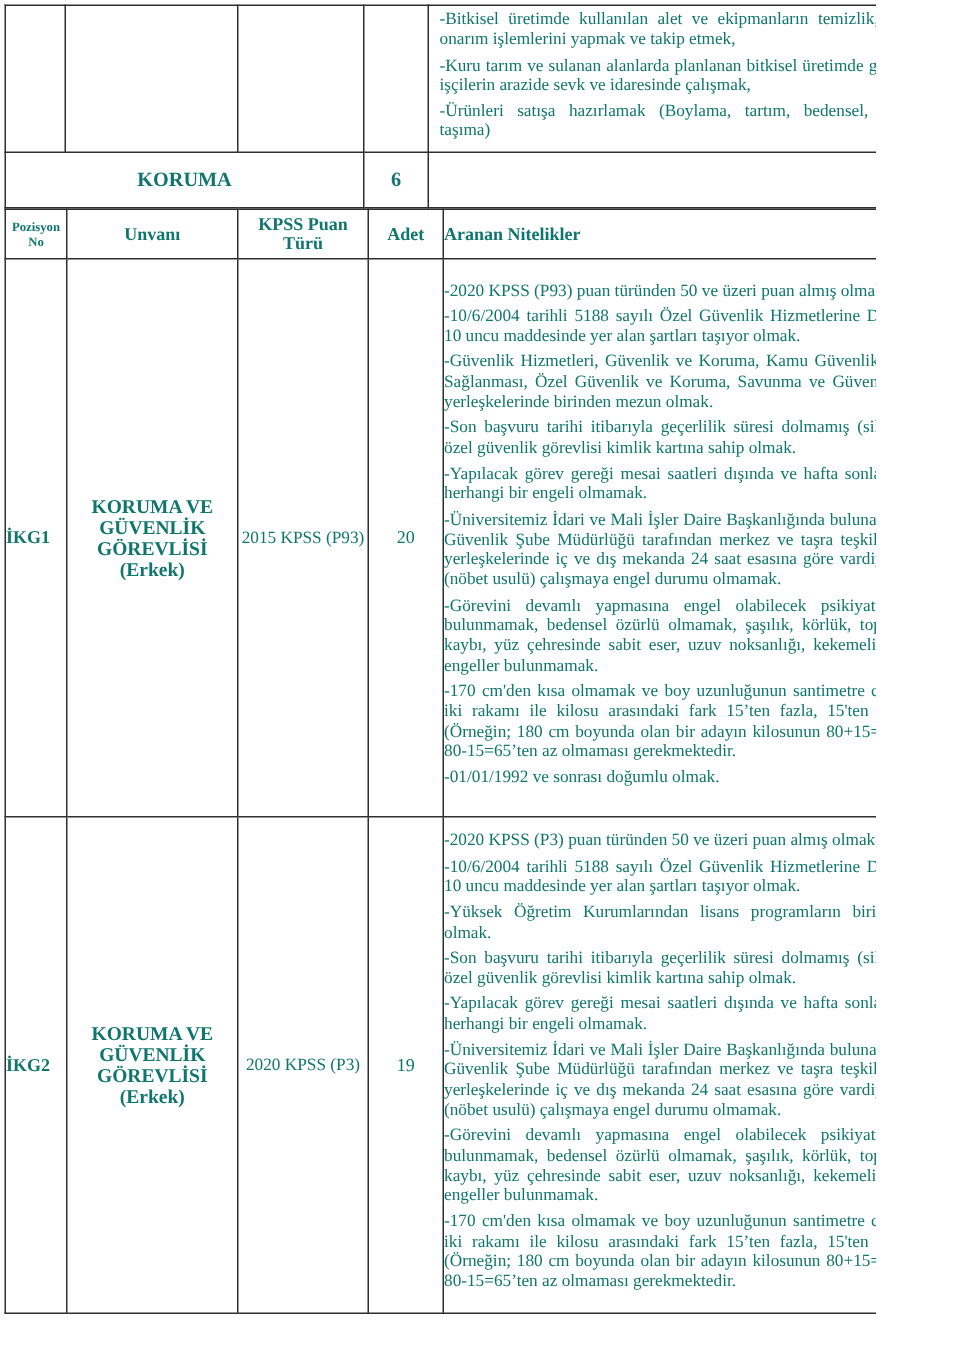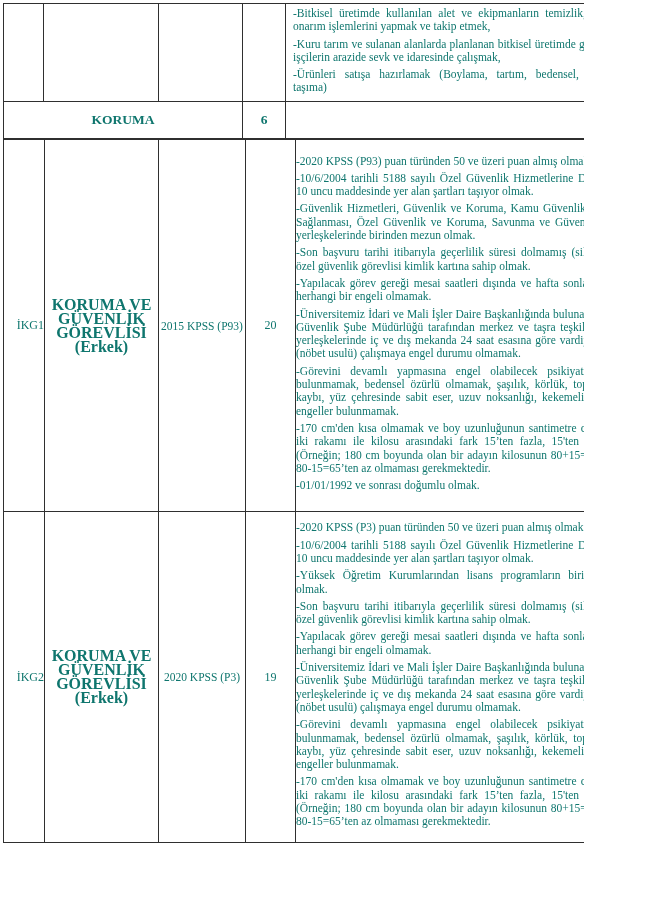--- a/index.html
+++ b/index.html
@@ -35,22 +35,22 @@
     text-align: center; font-weight: bold; font-size: 13.5px;
   }
   
   #department { left: 3px; top: 139px; width: 642px; }
   #department tr.title-row td { height: 33px; text-align: center; }
   .section-title { font-weight: bold; font-size: 15.5px; letter-spacing: 0.2px; }
   #department tr.header-row th { height: 32px; font-weight: bold; background: #ffffff; }
   th.h-pos { font-size: 8.5px; line-height: 10px; text-align: center; }
   th.h-unvan, th.h-kpss, th.h-adet { font-size: 12px; line-height: 13px; text-align: center; }
   th.h-req { font-size: 12px; text-align: left; padding-left: 8px; }
-  td.pos-cell { text-align: right; font-weight: normal; font-size: 12px; }
-  td.unvan-cell { text-align: center; font-weight: bold; font-size: 16px; line-height: 14px; padding: 0 8px; }
+  td.pos-cell { text-align: left; font-weight: bold; font-size: 12px; }
+  td.unvan-cell { text-align: center; font-weight: bold; font-size: 13px; line-height: 14px; padding: 0 8px; }
   td.kpss-cell { text-align: center; font-size: 11.5px; line-height: 14px; padding: 0 6px; }
   td.adet-cell { text-align: center; font-weight: normal; font-size: 12px; }
   td.req-cell { vertical-align: top; padding: 3px 7px 0 7px; }
   tr.pos-row-1 td { height: 371px; }
   tr.pos-row-2 td { height: 330px; }
   
   .paras p {
     margin: 0 0 4px 0;
     font-size: 11.5px;
     line-height: 13.3px;
@@ -94,20 +94,27 @@
 
   <table class="doc" id="department">
     <colgroup>
       <col style="width:41px">
         <col style="width:114px">
         <col style="width:87px">
         <col style="width:50px">
         <col style="width:350px">
     </colgroup>
     <tbody>
+    <tr class="header-row">
+      <th class="h-pos">Pozisyon No</th>
+      <th class="h-unvan">Unvanı</th>
+      <th class="h-kpss">KPSS Puan Türü</th>
+      <th class="h-adet">Adet</th>
+      <th class="h-req">Aranan Nitelikler</th>
+    </tr>
     <tr class="pos-row-1">
       <td class="pos-cell">İKG1</td>
       <td class="unvan-cell">KORUMA VE GÜVENLİK GÖREVLİSİ (Erkek)</td>
       <td class="kpss-cell">2015 KPSS (P93)</td>
       <td class="adet-cell">20</td>
       <td class="req-cell">
         <div class="paras">
               <p>-2020 KPSS (P93) puan türünden 50 ve üzeri puan almış olmak.</p>
               <p>-10/6/2004 tarihli 5188 sayılı Özel Güvenlik Hizmetlerine Dair Kanunun 10 uncu maddesinde yer alan şartları taşıyor olmak.</p>
               <p>-Güvenlik Hizmetleri, Güvenlik ve Koruma, Kamu Güvenlik ve Asayişin Sağlanması, Özel Güvenlik ve Koruma, Savunma ve Güvenlik ön lisans yerleşkelerinde birinden mezun olmak.</p>

